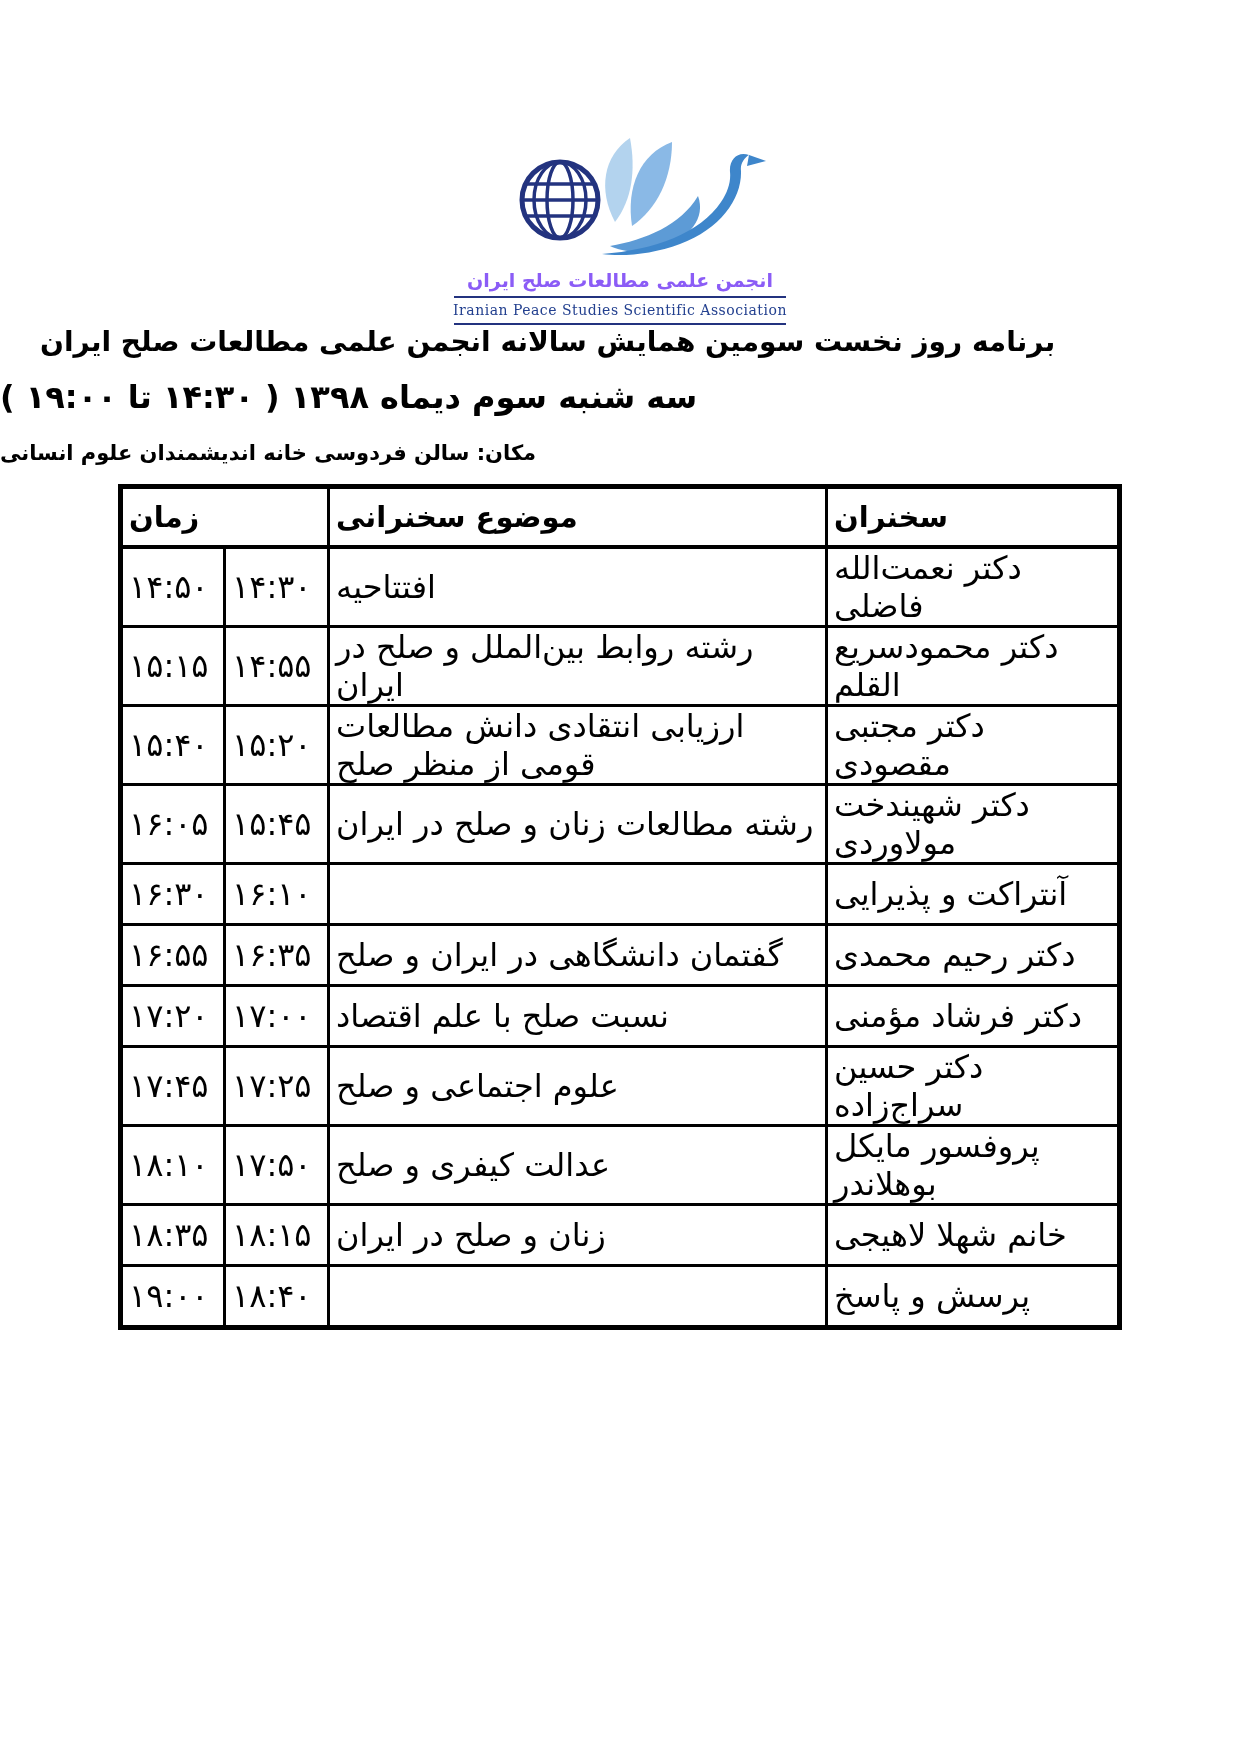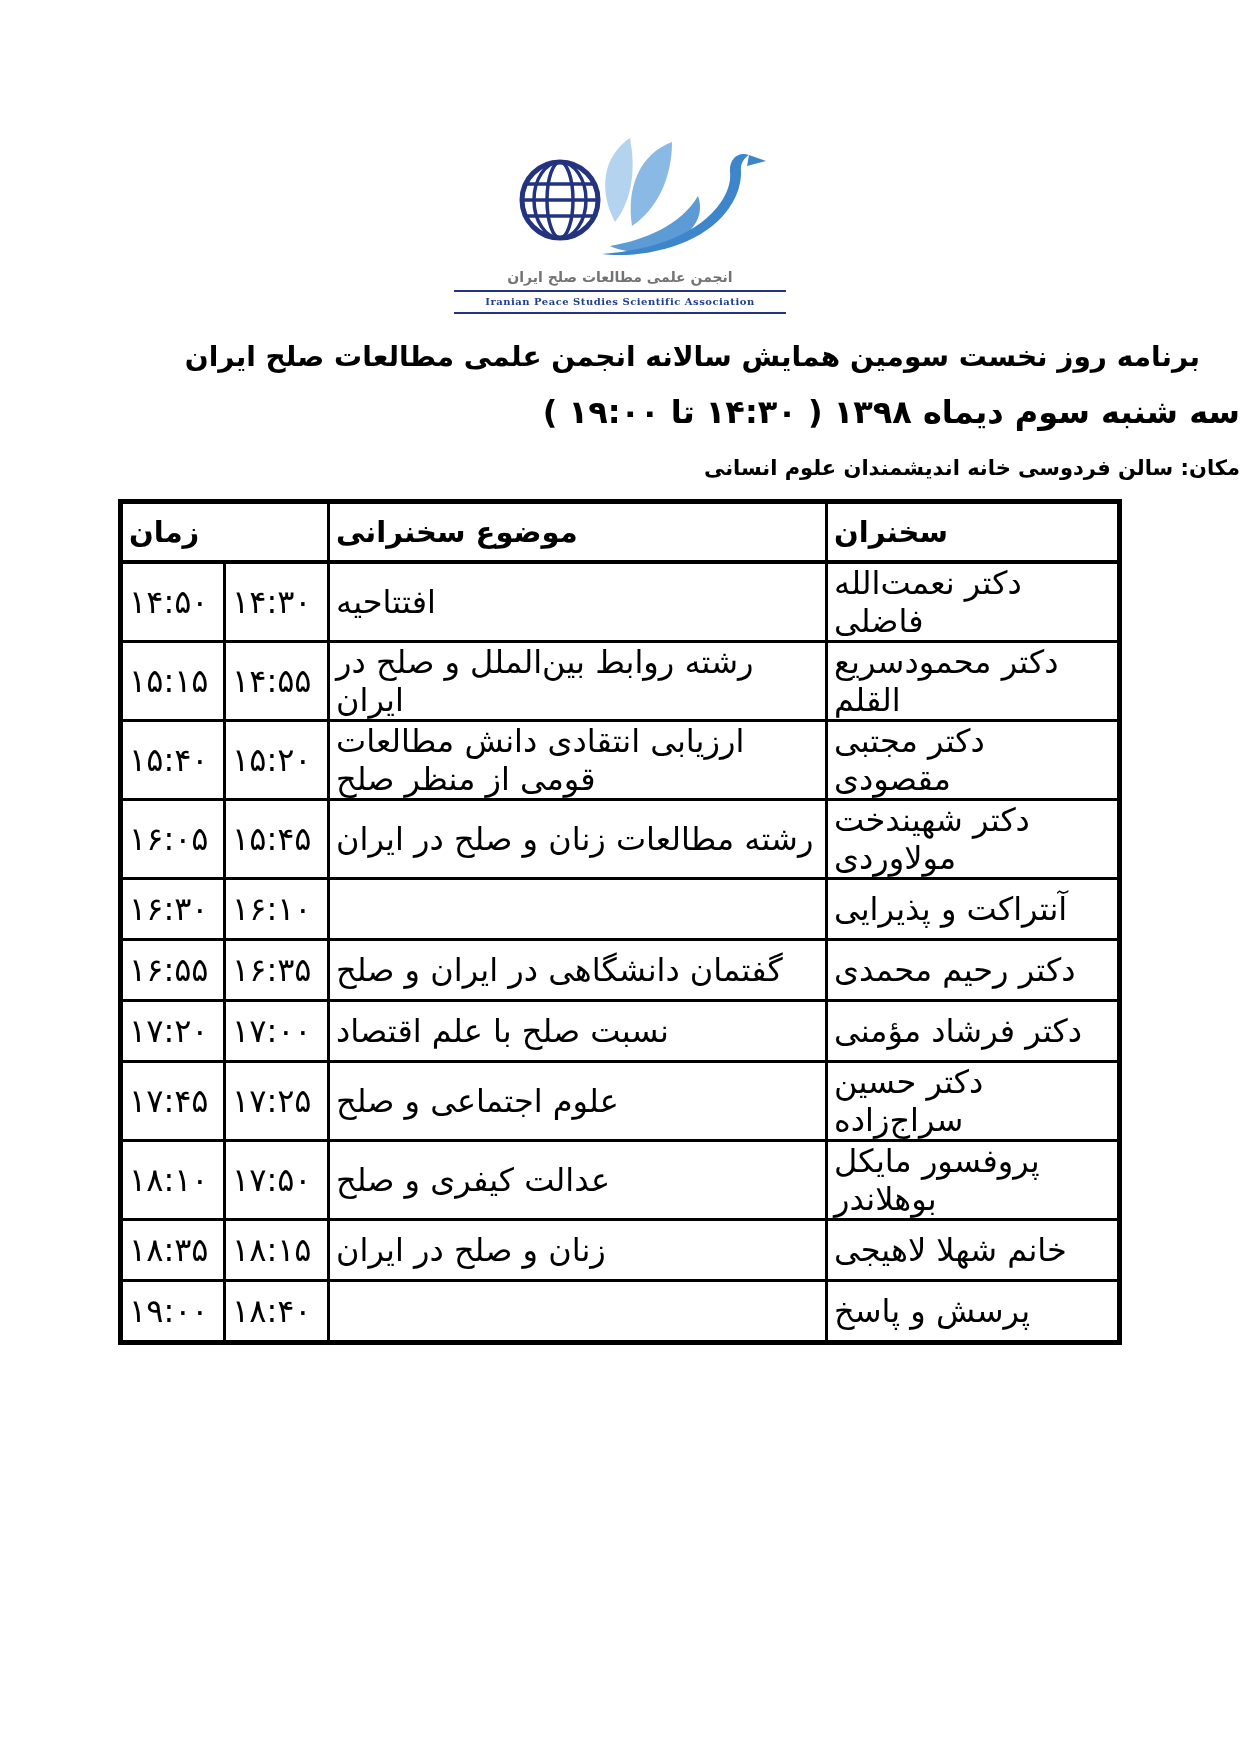--- a/index.html
+++ b/index.html
@@ -7,32 +7,32 @@
     width:1240px;height:1754px;background:#ffffff;color:#000;
     font-family:"DejaVu Sans",sans-serif;
     -webkit-font-smoothing:antialiased;
   }
   .page{width:1240px;height:1754px;position:relative;overflow:hidden;}
 
   
   .logo-block{padding-top:132px;text-align:center;}
   .logo-art{display:block;margin:0 auto;}
   .logo-fa{
-    margin-top:2px;font-size:14px;font-weight:bold;color:#737373;
+    margin-top:2px;font-size:19px;font-weight:bold;color:#8b5cf6;
     letter-spacing:0px;
   }
   .logo-rule{width:332px;height:2px;background:#23337f;margin:5px auto 4px auto;border:0;}
   .logo-rule.bottom{margin:5px auto 0 auto;}
   .logo-en{
-    direction:ltr;font-family:"DejaVu Serif",serif;font-weight:bold;
-    font-size:10px;color:#23408f;letter-spacing:0.5px;
+    direction:ltr;font-family:"DejaVu Serif",serif;font-weight:normal;
+    font-size:14px;color:#23408f;letter-spacing:0.5px;
   }
 
   
-  .titles{text-align:right;margin-top:26px;}
+  .titles{text-align:left;}
   .title-line{font-weight:bold;color:#000;}
   .t1{font-size:28px;margin:0 40px 20px 40px;}
   .t2{font-size:28px;margin:0 0 25px 0;}
   .t3{font-size:32px;margin:0 0 25px 0;}
   .t4{font-size:21px;margin:0 0 19px 0;}
 
   
   table.schedule{
     width:1004px;margin:0 auto;border-collapse:collapse;
     border:5px solid #000;table-layout:fixed;

